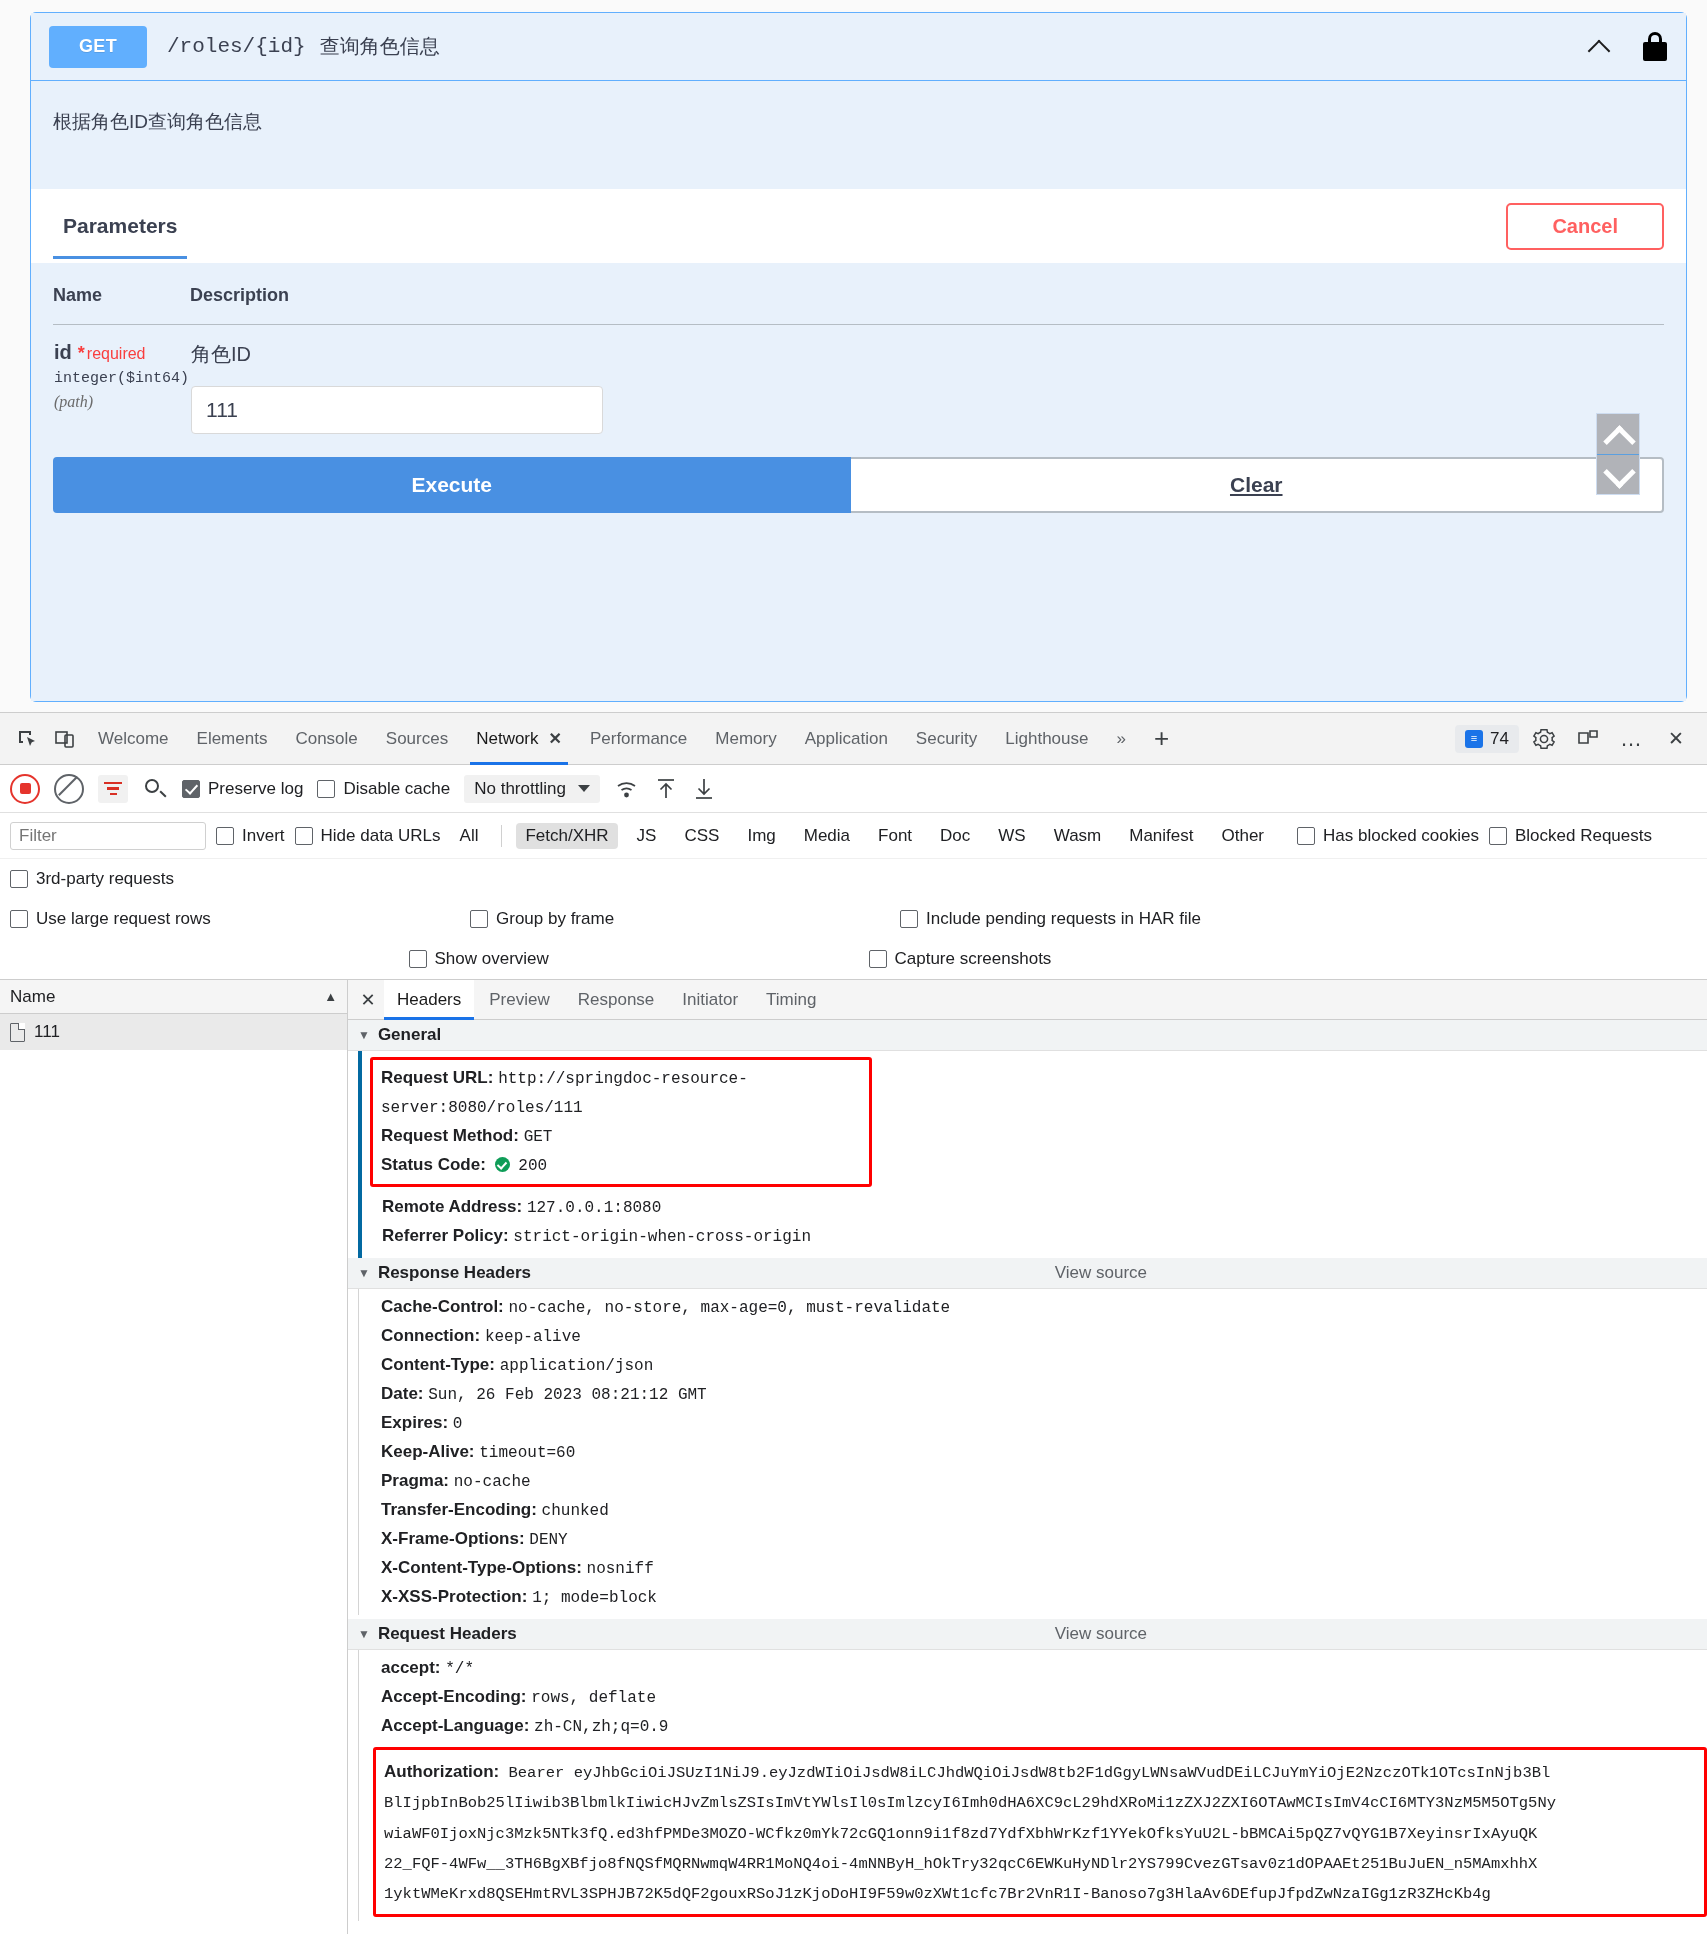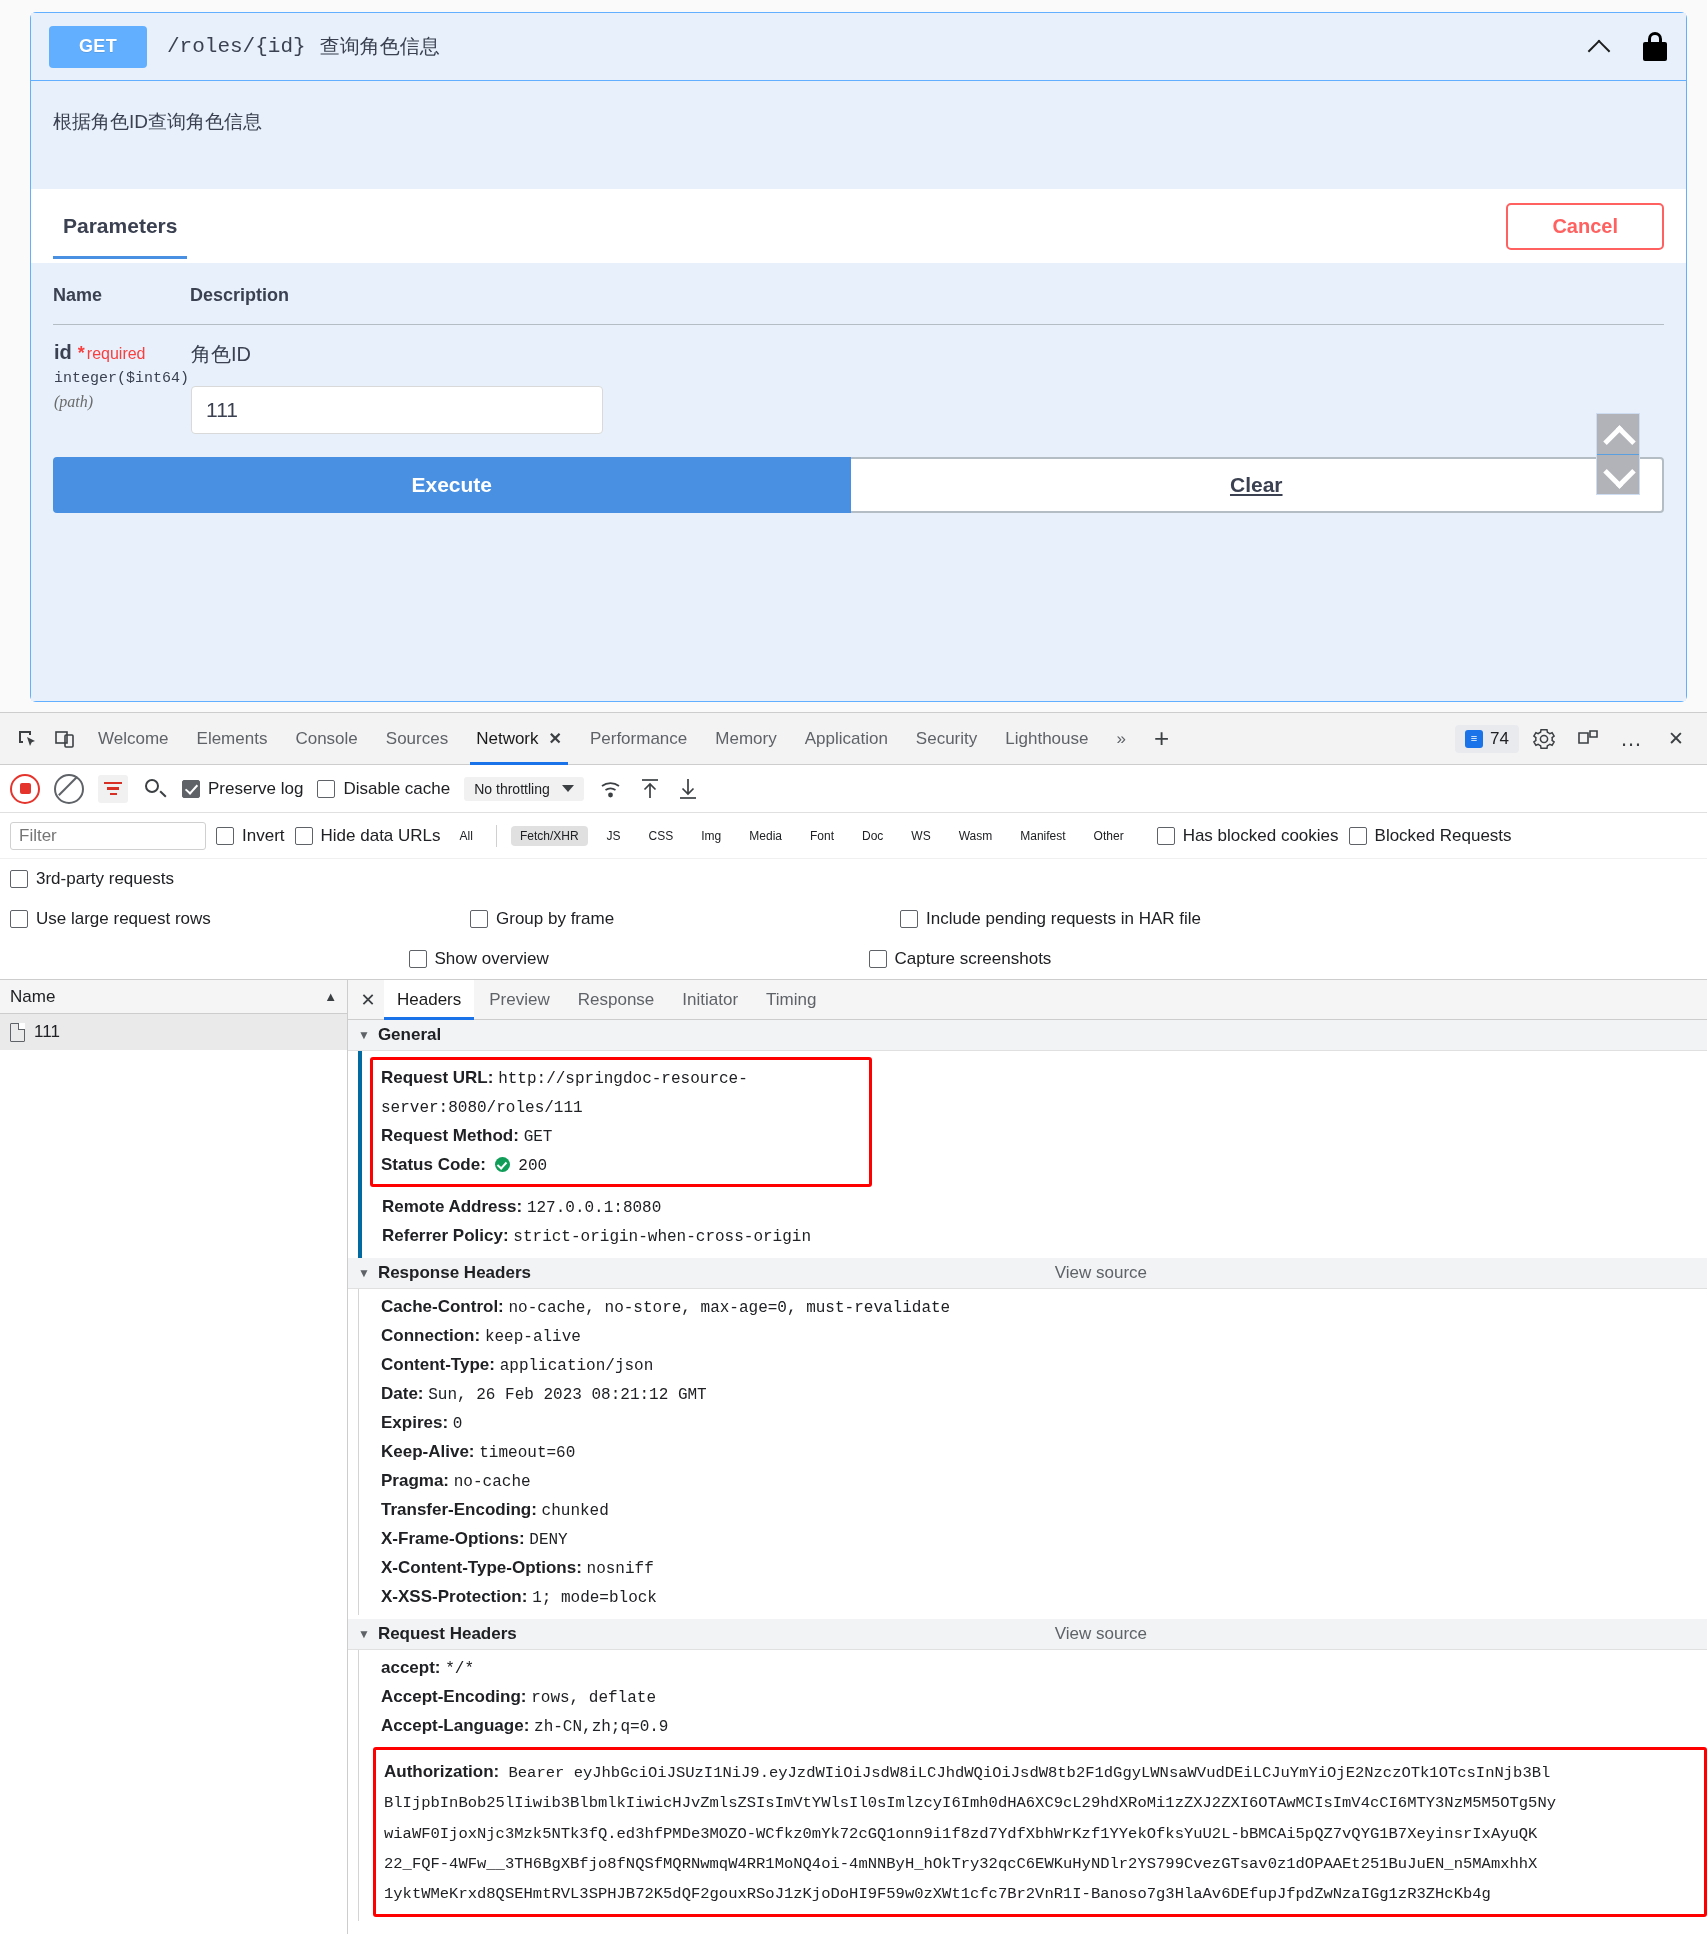--- a/index.html
+++ b/index.html
@@ -249,39 +249,39 @@
     position:relative;flex:0 0 auto;
   }
   .cb.checked{background:#5f6368;border-color:#5f6368;}
   .cb.checked::after{
     content:"";position:absolute;left:5px;top:1px;width:5px;height:10px;
     border:solid #fff;border-width:0 2px 2px 0;transform:rotate(42deg);
   }
   .cb-label{display:flex;align-items:center;gap:8px;font-size:17px;color:#202124;cursor:pointer;white-space:nowrap;}
   .throttle{
     display:flex;align-items:center;gap:12px;
-    background:#f1f1f1;border-radius:3px;padding:4px 10px;font-size:14px;cursor:pointer;
+    background:#f1f1f1;border-radius:3px;padding:4px 10px;font-size:17px;cursor:pointer;
   }
   .caret-down{width:0;height:0;border-left:6px solid transparent;border-right:6px solid transparent;border-top:7px solid #3c4043;}
   .wifi-icon{width:26px;height:24px;position:relative;cursor:pointer;}
   .arrow-up-ic,.arrow-dn-ic{width:24px;height:26px;position:relative;cursor:pointer;}
 
   .dt-filterbar{
     display:flex;align-items:center;
     height:46px;padding:0 10px;gap:10px;
     border-bottom:1px solid #f0f0f0;
     box-sizing:border-box;background:#fff;
   }
   .filter-input{
     width:196px;height:28px;border:1px solid #d0d0d0;border-radius:3px;
     font-size:17px;padding:0 8px;color:#202124;box-sizing:border-box;
     font-family:"Liberation Sans",sans-serif;
   }
   .vsep{width:1px;height:22px;background:#d0d0d0;margin:0 4px;}
-  .restype{padding:3px 9px;border-radius:4px;font-size:12px;cursor:pointer;color:#202124;white-space:nowrap;}
+  .restype{padding:3px 9px;border-radius:4px;font-size:17px;cursor:pointer;color:#202124;white-space:nowrap;}
   .restype.sel{background:#e0e0e0;}
   .dt-optsrow{
     display:flex;align-items:center;height:40px;padding:0 10px;box-sizing:border-box;background:#fff;
   }
   .opt-col1{width:460px;}
   .opt-col2{width:430px;}
 
   .dt-split{
     display:flex;border-top:1px solid #cdcdcd;height:calc(100% - 52px - 48px - 46px - 40px - 40px - 28px);
   }

